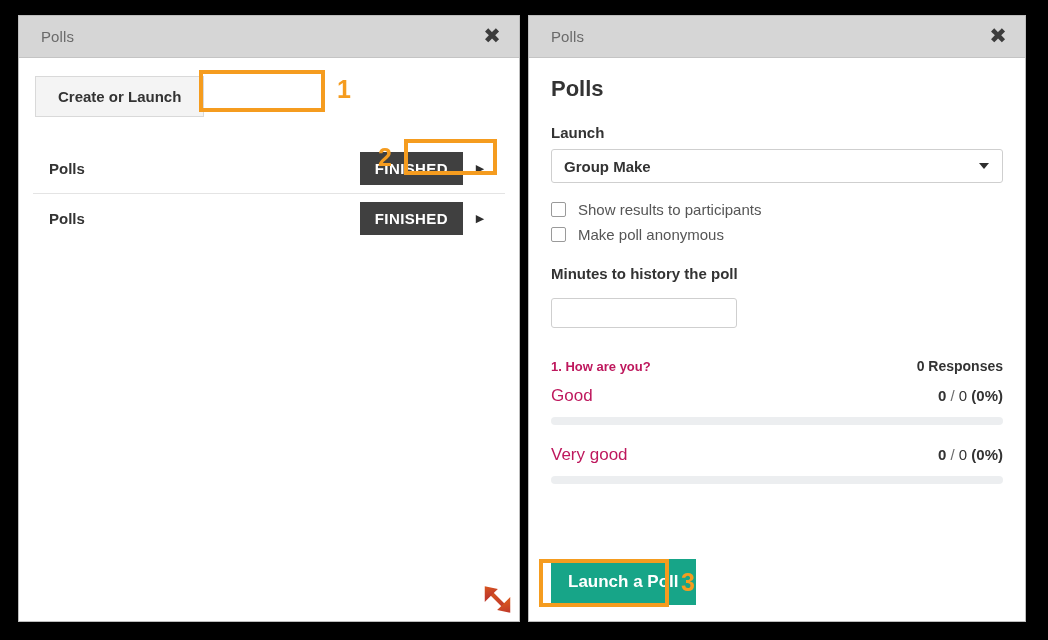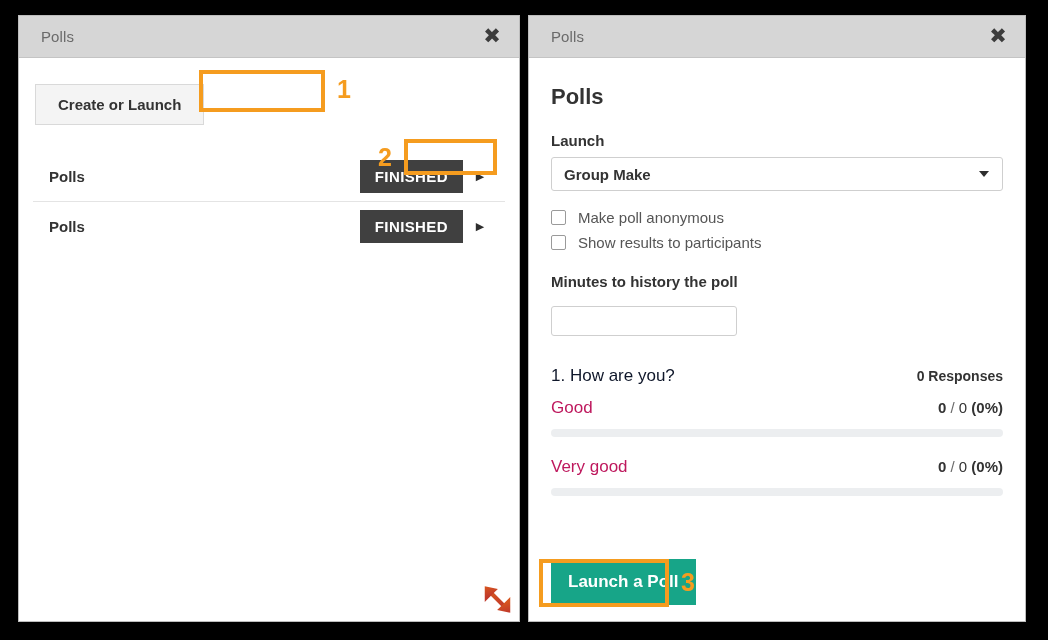--- a/index.html
+++ b/index.html
@@ -39,21 +39,21 @@
   .close-icon {
     width: 26px; height: 26px;
     display: flex; align-items: center; justify-content: center;
     color: #3c3c3c;
     font-size: 21px;
     font-weight: bold;
     line-height: 1;
     cursor: pointer;
     font-family: "DejaVu Sans", sans-serif;
   }
-  .panel-body { flex: 1 1 auto; position: relative; margin-top: 8px; }
+  .panel-body { flex: 1 1 auto; position: relative; }
 
   
   #left-panel { left: 18px; top: 15px; width: 502px; height: 607px; }
 
   .tabstrip {
     display: flex;
     padding: 18px 0 0 16px;
     align-items: stretch;
   }
   .tab {
@@ -206,23 +206,23 @@
   }
 
   .q-block { margin-top: 30px; }
   .q-head {
     display: flex;
     align-items: baseline;
     margin-bottom: 12px;
   }
   .q-title {
     flex: 1 1 auto;
-    font-size: 17px;
-    font-weight: normal;
-    color: #0f172a;
+    font-size: 13px;
+    font-weight: bold;
+    color: #be185d;
   }
   .q-responses {
     font-size: 14px;
     font-weight: bold;
     color: #333333;
   }
   .opt-row {
     display: flex;
     align-items: baseline;
     margin-top: 12px;
@@ -329,25 +329,25 @@
 
         <div class="field-label">Launch</div>
         <div class="select-box">
           <span class="select-value">Group Make</span>
           <span class="caret-down"></span>
         </div>
 
         <div class="check-list">
           <label class="check-row">
             <span class="checkbox"></span>
-            <span class="check-label">Make poll anonymous</span>
+            <span class="check-label">Show results to participants</span>
           </label>
           <label class="check-row">
             <span class="checkbox"></span>
-            <span class="check-label">Show results to participants</span>
+            <span class="check-label">Make poll anonymous</span>
           </label>
         </div>
 
         <div class="field-label minutes-label">Minutes to history the poll</div>
         <input class="text-input" type="text" value="" placeholder="" style="">
 
         <div class="q-block">
           <div class="q-head">
             <span class="q-title">1. How are you?</span>
             <span class="q-responses">0 Responses</span>

